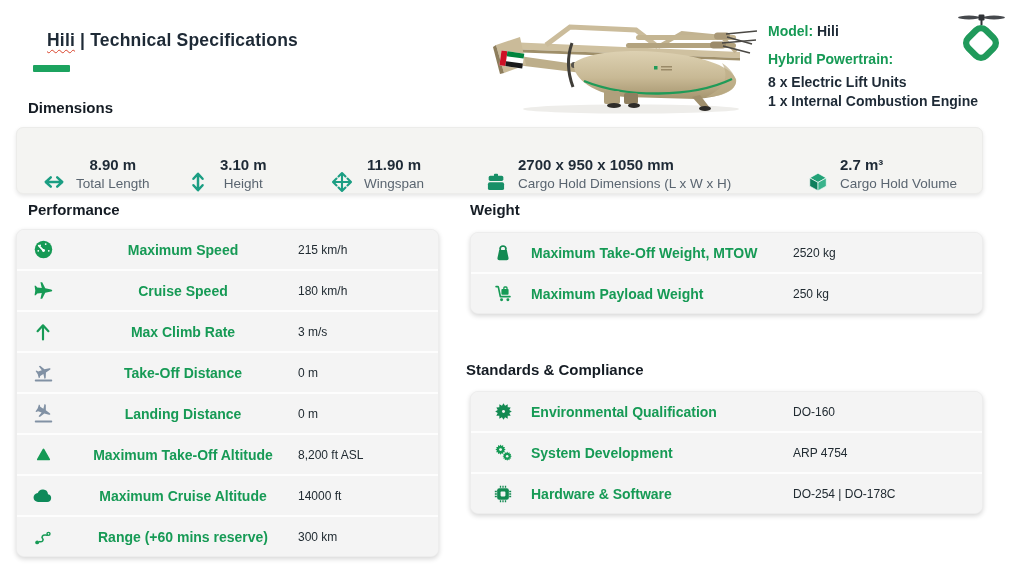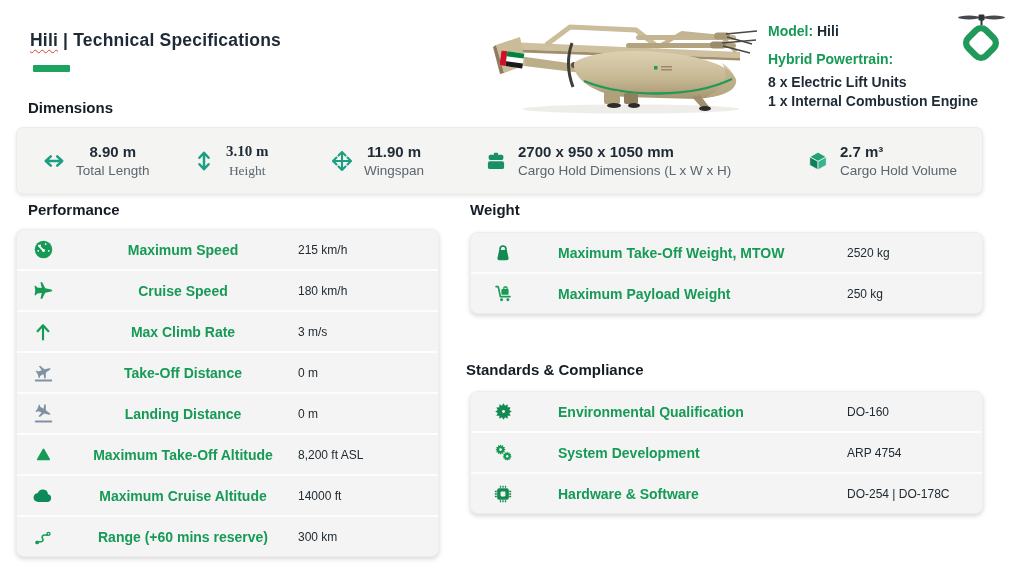--- a/index.html
+++ b/index.html
@@ -1,47 +1,47 @@
 <!DOCTYPE html>
 <html><head>
 <meta charset="utf-8">
 <style>
   html,body{margin:0;padding:0;background:#fff;}
   .page{position:relative;width:1024px;height:573px;background:#fff;overflow:hidden;
         font-family:"Liberation Sans",sans-serif;color:#212b32;}
   
-  .title{position:absolute;left:30px;top:30px;font-size:17.5px;font-weight:bold;color:#1e2a36;letter-spacing:.2px;}
+  .title{position:absolute;left:47px;top:30px;font-size:17.5px;font-weight:bold;color:#1e2a36;letter-spacing:.2px;}
   .title .wavy{text-decoration:underline wavy #d9442c 1px;text-underline-offset:3px;}
   .title-bar{position:absolute;left:33px;top:65px;width:37px;height:7px;background:#1ca35f;border-radius:1px;}
   .hdr-right{position:absolute;left:768px;top:22px;width:230px;font-size:14px;font-weight:bold;line-height:19px;}
   .hdr-right .line{white-space:nowrap;}
   .green-t{color:#169a55;}
   .dark-t{color:#1e2a36;}
   .hdr-right .pt{margin-top:9px;}
   .hdr-right .units{margin-top:4px;line-height:19px;}
   .logo{position:absolute;left:951px;top:9px;width:61px;height:56px;}
   .drone{position:absolute;left:486px;top:5px;width:272px;height:112px;}
   
   .sec-h{position:absolute;font-size:15px;font-weight:bold;color:#151c24;}
   
   .dim-bar{position:absolute;left:16px;top:127px;width:965px;height:65px;background:#f4f4f2;
            border-radius:7px;border:1px solid #ececea;box-shadow:0 2px 4px rgba(0,0,0,.10);}
-  .dim-item{position:absolute;top:0;height:65px;display:flex;align-items:center;gap:11px;}
+  .dim-item{position:absolute;top:0;height:65px;display:flex;align-items:flex-end;gap:11px;}
   .dim-icon{width:22px;height:22px;display:flex;align-items:center;justify-content:center;flex:0 0 auto;}
   .dim-text{display:flex;flex-direction:column;line-height:19px;}
   .dim-text.centered{text-align:center;}
   .dim-value{font-size:15px;font-weight:bold;color:#1e2a36;}
   .dim-label{font-size:13.5px;color:#5a6570;}
   
   .card{position:absolute;background:#f4f4f4;border-radius:8px;overflow:hidden;
         box-shadow:0 2px 5px rgba(0,0,0,.16);border:1px solid #ededed;}
   .trow{display:flex;align-items:center;height:39px;background:#f4f4f4;border-bottom:2px solid #fdfdfd;}
   .trow:last-child{border-bottom:none;}
   .card-left .trow{padding-left:14px;}
-  .card-right .trow{padding-left:20px;gap:27px;}
+  .card-right .trow{padding-left:20px;}
   .ticon{width:24px;height:22px;display:flex;align-items:center;justify-content:center;flex:0 0 auto;}
   .tlabel{font-size:14px;font-weight:bold;color:#169a55;margin-left:13px;}
   .card-left .tlabel{width:230px;text-align:center;}
   .card-right .tlabel{width:262px;margin-left:16px;}
   .tval{font-size:12px;color:#212b32;}
   svg{display:block;}
 </style>
 </head>
 <body>
 
@@ -134,21 +134,21 @@
         <svg width="22" height="22" viewBox="0 0 24 24">
             <path d="M4 12H20 M8.5 7 L3 12 L8.5 17 M15.5 7 L21 12 L15.5 17" stroke="#1b9e83" stroke-width="2.7" fill="none" stroke-linecap="round" stroke-linejoin="round"></path>
           </svg>
       </span>
       <div class="dim-text centered">
         <span class="dim-value">8.90 m</span>
         <span class="dim-label">Total Length</span>
       </div>
     </div>
 
-    <div class="dim-item" style="left:176px;font-family:Liberation Serif, serif;">
+    <div class="dim-item" style="left:170px;">
       <span class="dim-icon">
         <svg width="22" height="22" viewBox="0 0 24 24">
             <path d="M12 4V20 M7 8.5 L12 3 L17 8.5 M7 15.5 L12 21 L17 15.5" stroke="#1b9e83" stroke-width="2.7" fill="none" stroke-linecap="round" stroke-linejoin="round"></path>
           </svg>
       </span>
       <div class="dim-text centered">
         <span class="dim-value">3.10 m</span>
         <span class="dim-label">Height</span>
       </div>
     </div>

